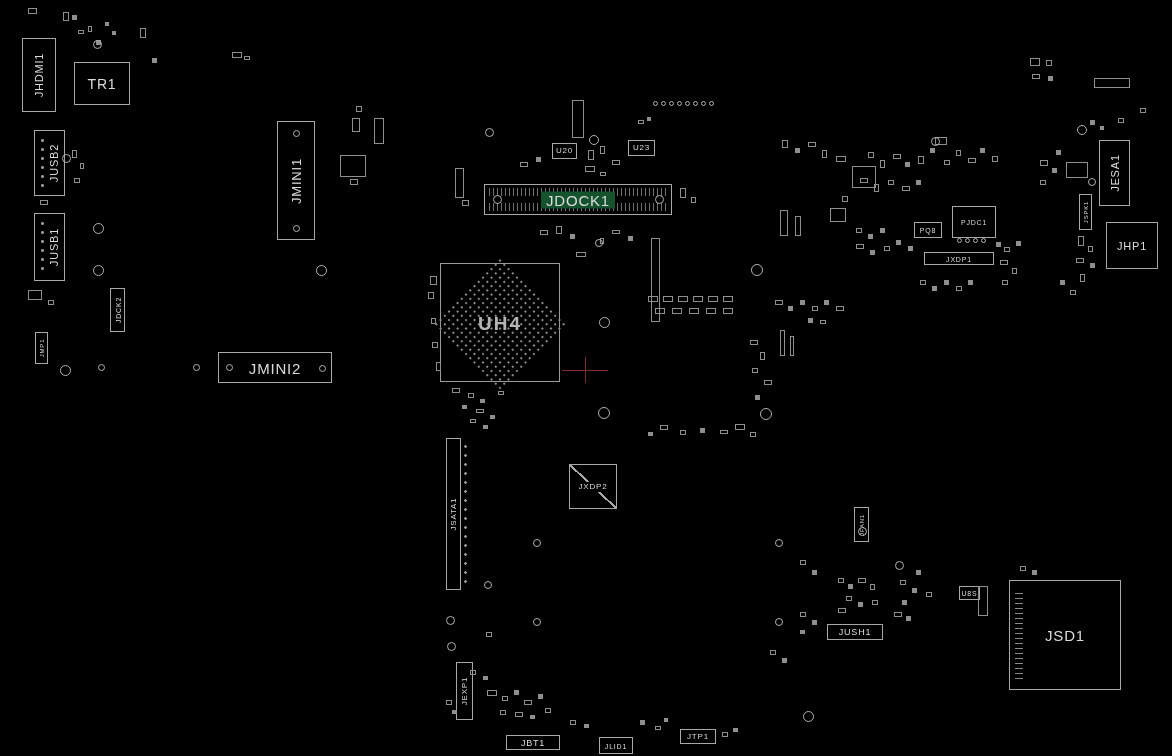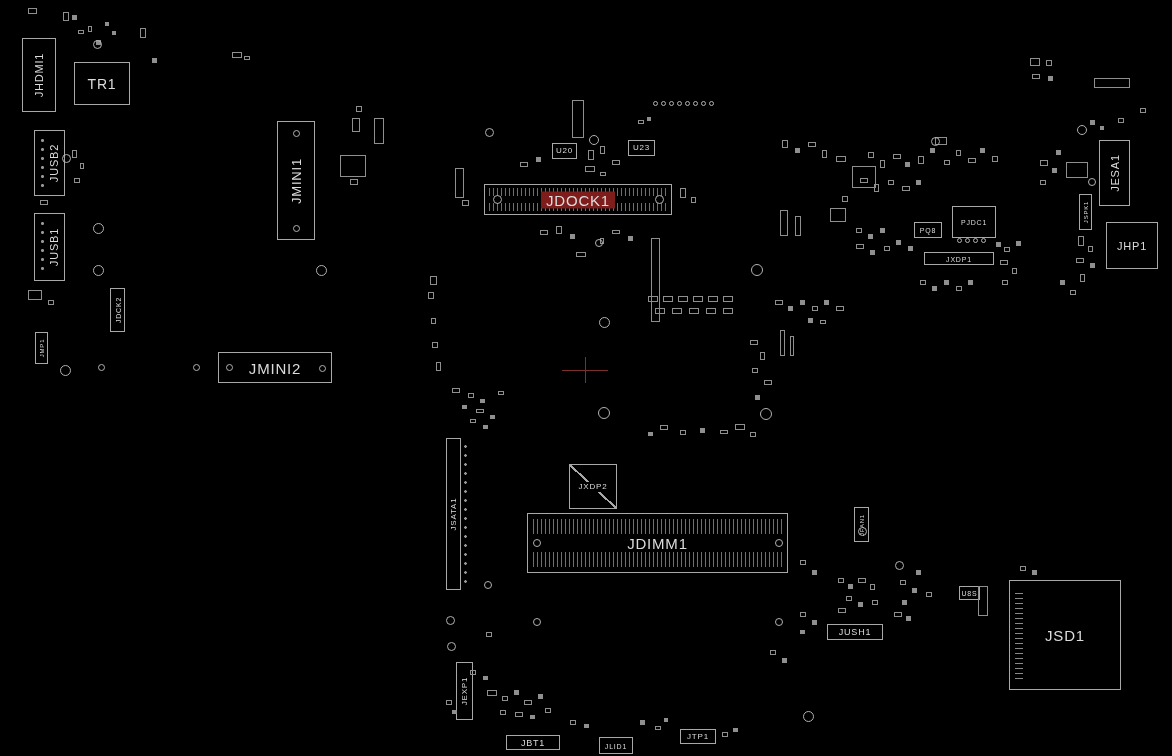--- a/index.html
+++ b/index.html
@@ -27,21 +27,21 @@
   .dimm::before,.dimm::after{content:"";position:absolute;left:5px;right:5px;height:15px;
     background:repeating-linear-gradient(90deg,#6f6f6f 0 1px,transparent 1px 4px);}
   .dimm::before{top:5px;}
   .dimm::after{bottom:5px;}
   .dimm .lbl{background:#000;padding:1px 6px;}
   
   .dock::before,.dock::after{content:"";position:absolute;left:4px;right:4px;height:8px;
     background:repeating-linear-gradient(90deg,#6f6f6f 0 1px,transparent 1px 4px);}
   .dock::before{top:3px;}
   .dock::after{bottom:3px;}
-  .dock .lbl{background:#7f1d1d;padding:1px 5px;}
+  .dock .lbl{background:#14532d;padding:1px 5px;}
   
   .bga{border-color:#5f5f5f;
     background-image:radial-gradient(circle,#707070 1px,transparent 1.4px);
     background-size:6px 6px;background-position:3px 3px;}
   
   .bga45{border-color:#9a9a9a;}
   .bga45 .diamond{position:absolute;left:50%;top:52%;width:97px;height:97px;
     transform:translate(-50%,-50%) rotate(45deg);
     background-image:radial-gradient(circle,#8b8b8b 1px,transparent 1.3px);
     background-size:6px 6px;}
@@ -88,34 +88,35 @@
     </div>
     <div class="cmp box" style="left: 218px; top: 352px; width: 114px; height: 31px;">
       <span class="lbl" style="font-size: 15px;">JMINI2</span>
     </div>
     <div class="cmp vbox" style="left: 277px; top: 121px; width: 38px; height: 119px;">
       <span class="lbl v" style="font-size: 13px;">JMINI1</span>
     </div>
     <div class="cmp dock" style="left: 484px; top: 184px; width: 188px; height: 31px;">
       <span class="lbl" style="font-size: 15px;">JDOCK1</span>
     </div>
+    <div class="cmp bga45" style="left: 440px; top: 263px; width: 120px; height: 119px;">
+      <div class="diamond"></div>
+      <span class="lbl" style="font-size: 19px;">UH4</span>
+    </div>
     <div class="cmp box" style="left: 552px; top: 143px; width: 25px; height: 16px;">
       <span class="lbl" style="font-size: 8px;">U20</span>
     </div>
     <div class="cmp box" style="left: 628px; top: 140px; width: 27px; height: 16px;">
       <span class="lbl" style="font-size: 8px;">U23</span>
     </div>
     <div class="cmp slash" style="left: 569px; top: 464px; width: 48px; height: 45px;">
       <span class="lbl" style="font-size: 8px;">JXDP2</span>
     </div>
     <div class="cmp vbox sata" style="left: 446px; top: 438px; width: 15px; height: 152px;">
       <span class="lbl v" style="font-size: 8px;">JSATA1</span>
-    </div>
-    <div class="cmp dimm" style="left: 527px; top: 513px; width: 261px; height: 60px;">
-      <span class="lbl" style="font-size: 15px;">JDIMM1</span>
     </div>
     <div class="cmp vbox" style="left: 854px; top: 507px; width: 15px; height: 35px;">
       <span class="lbl v" style="font-size: 6px;">JFAN1</span>
     </div>
     <div class="cmp box" style="left: 827px; top: 624px; width: 56px; height: 16px;">
       <span class="lbl" style="font-size: 9px;">JUSH1</span>
     </div>
     <div class="cmp sd" style="left: 1009px; top: 580px; width: 112px; height: 110px;">
       <span class="lbl" style="font-size: 15px;">JSD1</span>
     </div>

